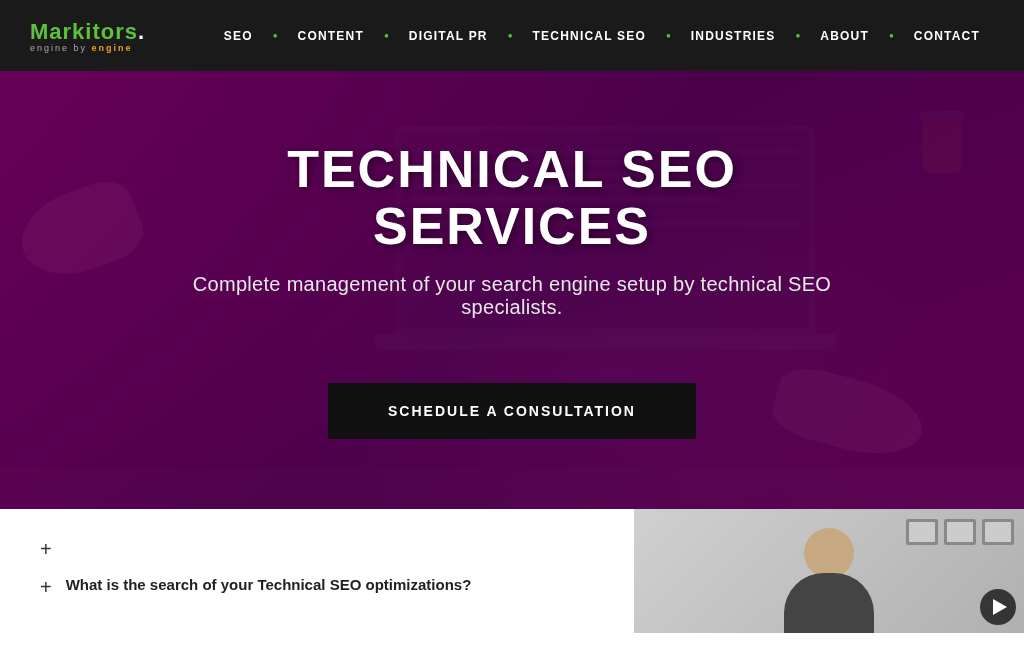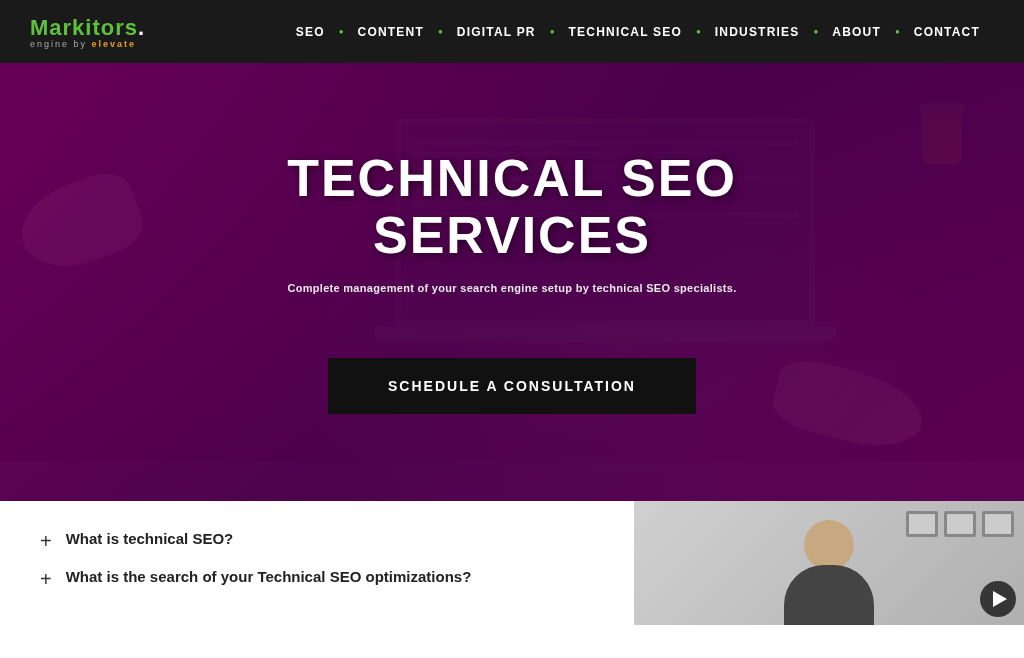--- a/index.html
+++ b/index.html
@@ -4,21 +4,21 @@
   <style>
     * { margin: 0; padding: 0; box-sizing: border-box; }
     body { font-family: 'Arial', sans-serif; width: 1024px; height: 658px; overflow: hidden; background: #fff; }
 
     
     .navbar {
       display: flex;
       align-items: center;
       background: #1a1a1a;
       padding: 0 30px;
-      height: 63px;
+      height: 71px;
       position: relative;
       z-index: 10;
     }
     .logo-area {
       display: flex;
       flex-direction: column;
       margin-right: auto;
     }
     .logo-text {
       font-size: 22px;
@@ -36,21 +36,21 @@
       margin-top: -2px;
     }
     .logo-sub em {
       color: #e8a020;
       font-style: normal;
       font-weight: bold;
     }
     .nav-links {
       display: flex;
       align-items: center;
-      gap: 0;
+      gap: 6px;
       list-style: none;
       text-align: center;
     }
     .nav-links li {
       display: flex;
       align-items: center;
     }
     .nav-links li a {
       color: #fff;
       text-decoration: none;
@@ -140,24 +140,24 @@
     .hero-title {
       font-size: 52px;
       font-weight: 900;
       text-transform: uppercase;
       letter-spacing: 2px;
       line-height: 1.1;
       margin-bottom: 18px;
       text-shadow: 2px 2px 8px rgba(0,0,0,0.5);
     }
     .hero-subtitle {
-      font-size: 11px;
+      font-size: 20px;
       color: #e8e8e8;
       margin-bottom: 36px;
-      font-weight: 700;
+      font-weight: 400;
       letter-spacing: 0.3px;
     }
     .cta-button {
       display: inline-block;
       background: #111;
       color: #fff;
       font-size: 14px;
       font-weight: 700;
       letter-spacing: 2px;
       text-transform: uppercase;
@@ -316,21 +316,21 @@
   </style>
 </head>
 <body>
 
 <nav class="navbar">
   <div class="logo-area">
     <div class="logo-text">
       <span style="color:#5dc13e">Markitors</span><span style="color:#fff">.</span>
     </div>
     <div class="logo-sub">
-      <span>engine by</span> <em>elevate</em>
+      <span>engine by</span> <em>engine</em>
     </div>
   </div>
   <ul class="nav-links">
     <li>
         <a href="#">SEO</a>
       </li>
     <li>
         <span class="nav-dot">●</span>
       </li>
     <li>
@@ -402,21 +402,20 @@
     <h1 class="hero-title">TECHNICAL SEO SERVICES</h1>
     <p class="hero-subtitle">Complete management of your search engine setup by technical SEO specialists.</p>
     <a href="#" class="cta-button">SCHEDULE A CONSULTATION</a>
   </div>
 </section>
 
 <div class="bottom-section">
   <div class="faq-area">
     <div class="faq-item">
       <span class="faq-plus">+</span>
-      <span class="faq-text">What is technical SEO?</span>
     </div>
     <div class="faq-item">
       <span class="faq-plus">+</span>
       <span class="faq-text">What is the search of your Technical SEO optimizations?</span>
     </div>
   </div>
 
   <div class="video-thumb">
 
     <div style="position:absolute; bottom:0; left:50%; transform:translateX(-50%); text-align:center;">

